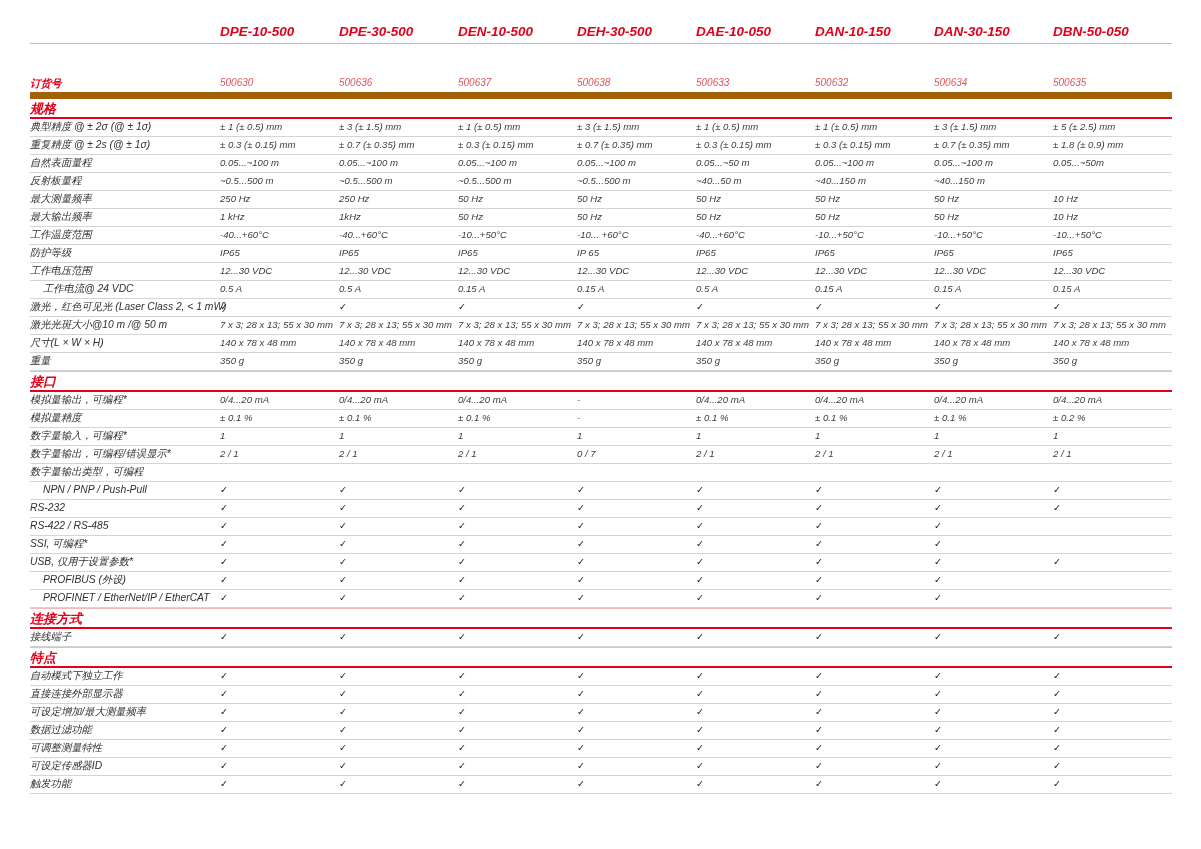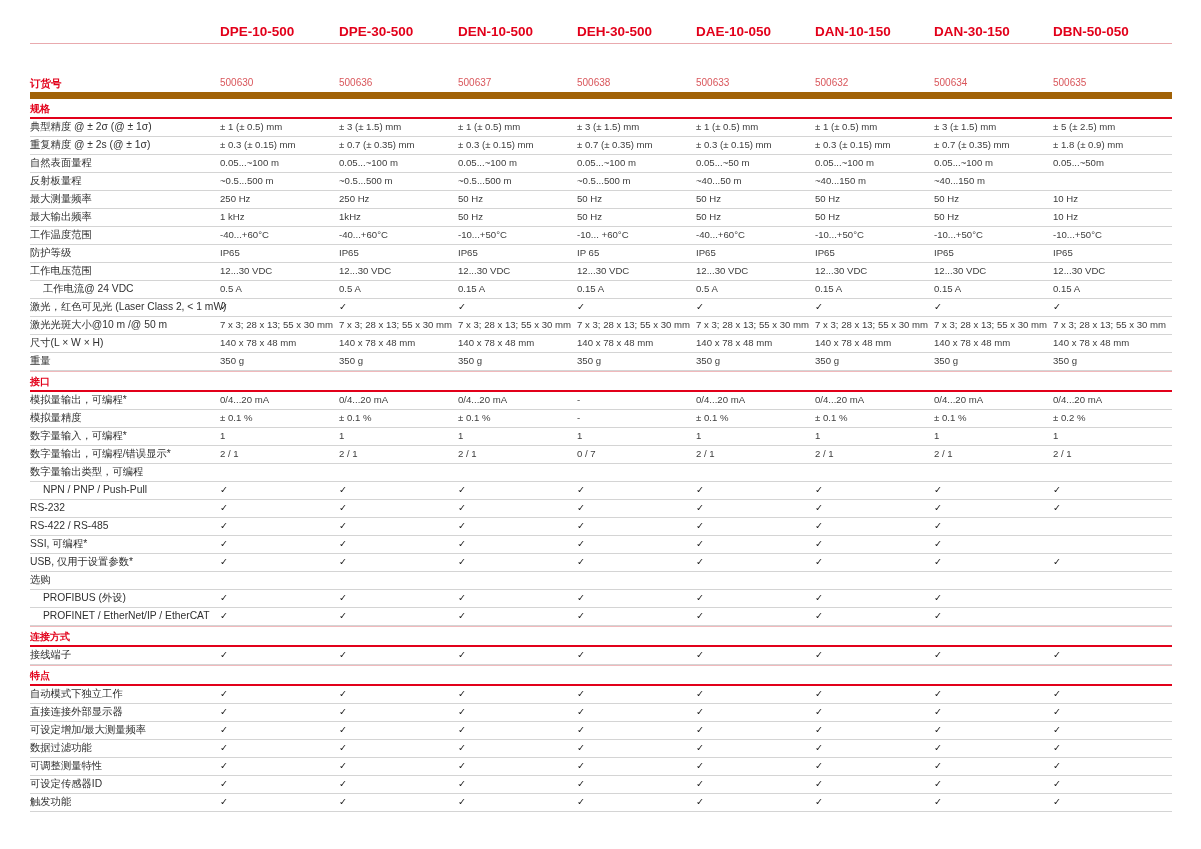--- a/index.html
+++ b/index.html
@@ -1,42 +1,42 @@
 <!DOCTYPE html>
 <html><head>
 <meta charset="utf-8">
 <style>
   html,body{margin:0;padding:0;background:#ffffff;}
   body{
     width:1201px;height:849px;overflow:hidden;
     font-family:"Liberation Sans","DejaVu Sans",sans-serif;
     -webkit-font-smoothing:antialiased;
   }
-  .sheet{position:relative;width:1201px;height:719px;background:#fff;}
+  .sheet{position:relative;width:1201px;height:719px;background:#fff;font-style:italic;}
   .spec-table{position:absolute;left:30px;top:22px;width:1142px;}
   .row{display:grid;grid-template-columns:190px repeat(8,1fr);align-items:end;}
   .cell{
     font-size:10px;color:#3c3c3c;line-height:12px;
     padding:2px 2px 3px 0;white-space:nowrap;
   }
   
   .header-row{border-bottom:1px solid #e9aaae;align-items:end;}
   .model-cell{
     color:#e2001a;font-weight:bold;font-size:13.5px;line-height:16px;
     padding-bottom:3px;letter-spacing:0;
   }
   
   .order-row{border-bottom:7px solid #a16207;margin-top:30px;}
   .order-label{color:#e2001a;font-weight:bold;font-size:10.5px;padding:3px 0;}
   .order-no{color:#d9565b;font-size:10px;padding:3px 0;}
   
   .section-title-row{border-bottom:2px solid #e2001a;}
   .section-gap{border-top:1px solid #f0b9bc;}
   .section-title{
-    grid-column:1 / -1;color:#e2001a;font-weight:bold;font-size:10px;
+    grid-column:1 / -1;color:#e2001a;font-weight:bold;font-size:13px;
     line-height:13px;padding:3px 0 2px 0;
   }
   
   .data-row{border-bottom:1px solid #d4d4d4;min-height:16px;}
   .label-cell{font-size:10.3px;color:#303030;}
   .indent{padding-left:13px;}
   .check{font-size:9.5px;color:#222;}
   .value-cell{font-size:9.6px;}
 </style>
 </head>
@@ -330,31 +330,20 @@
         <div class="cell value-cell check">✓</div>
         <div class="cell value-cell check">✓</div>
         <div class="cell value-cell check">✓</div>
         <div class="cell value-cell check">✓</div>
         <div class="cell value-cell check">✓</div>
         <div class="cell value-cell check">✓</div>
         <div class="cell value-cell check">✓</div>
         <div class="cell value-cell check">✓</div>
       </div>
       <div class="row data-row">
-        <div class="cell label-cell">选购</div>
-        <div class="cell value-cell"></div>
-        <div class="cell value-cell"></div>
-        <div class="cell value-cell"></div>
-        <div class="cell value-cell"></div>
-        <div class="cell value-cell"></div>
-        <div class="cell value-cell"></div>
-        <div class="cell value-cell"></div>
-        <div class="cell value-cell"></div>
-      </div>
-      <div class="row data-row">
         <div class="cell label-cell indent">PROFIBUS (外设)</div>
         <div class="cell value-cell check">✓</div>
         <div class="cell value-cell check">✓</div>
         <div class="cell value-cell check">✓</div>
         <div class="cell value-cell check">✓</div>
         <div class="cell value-cell check">✓</div>
         <div class="cell value-cell check">✓</div>
         <div class="cell value-cell check">✓</div>
         <div class="cell value-cell"></div>
       </div>

